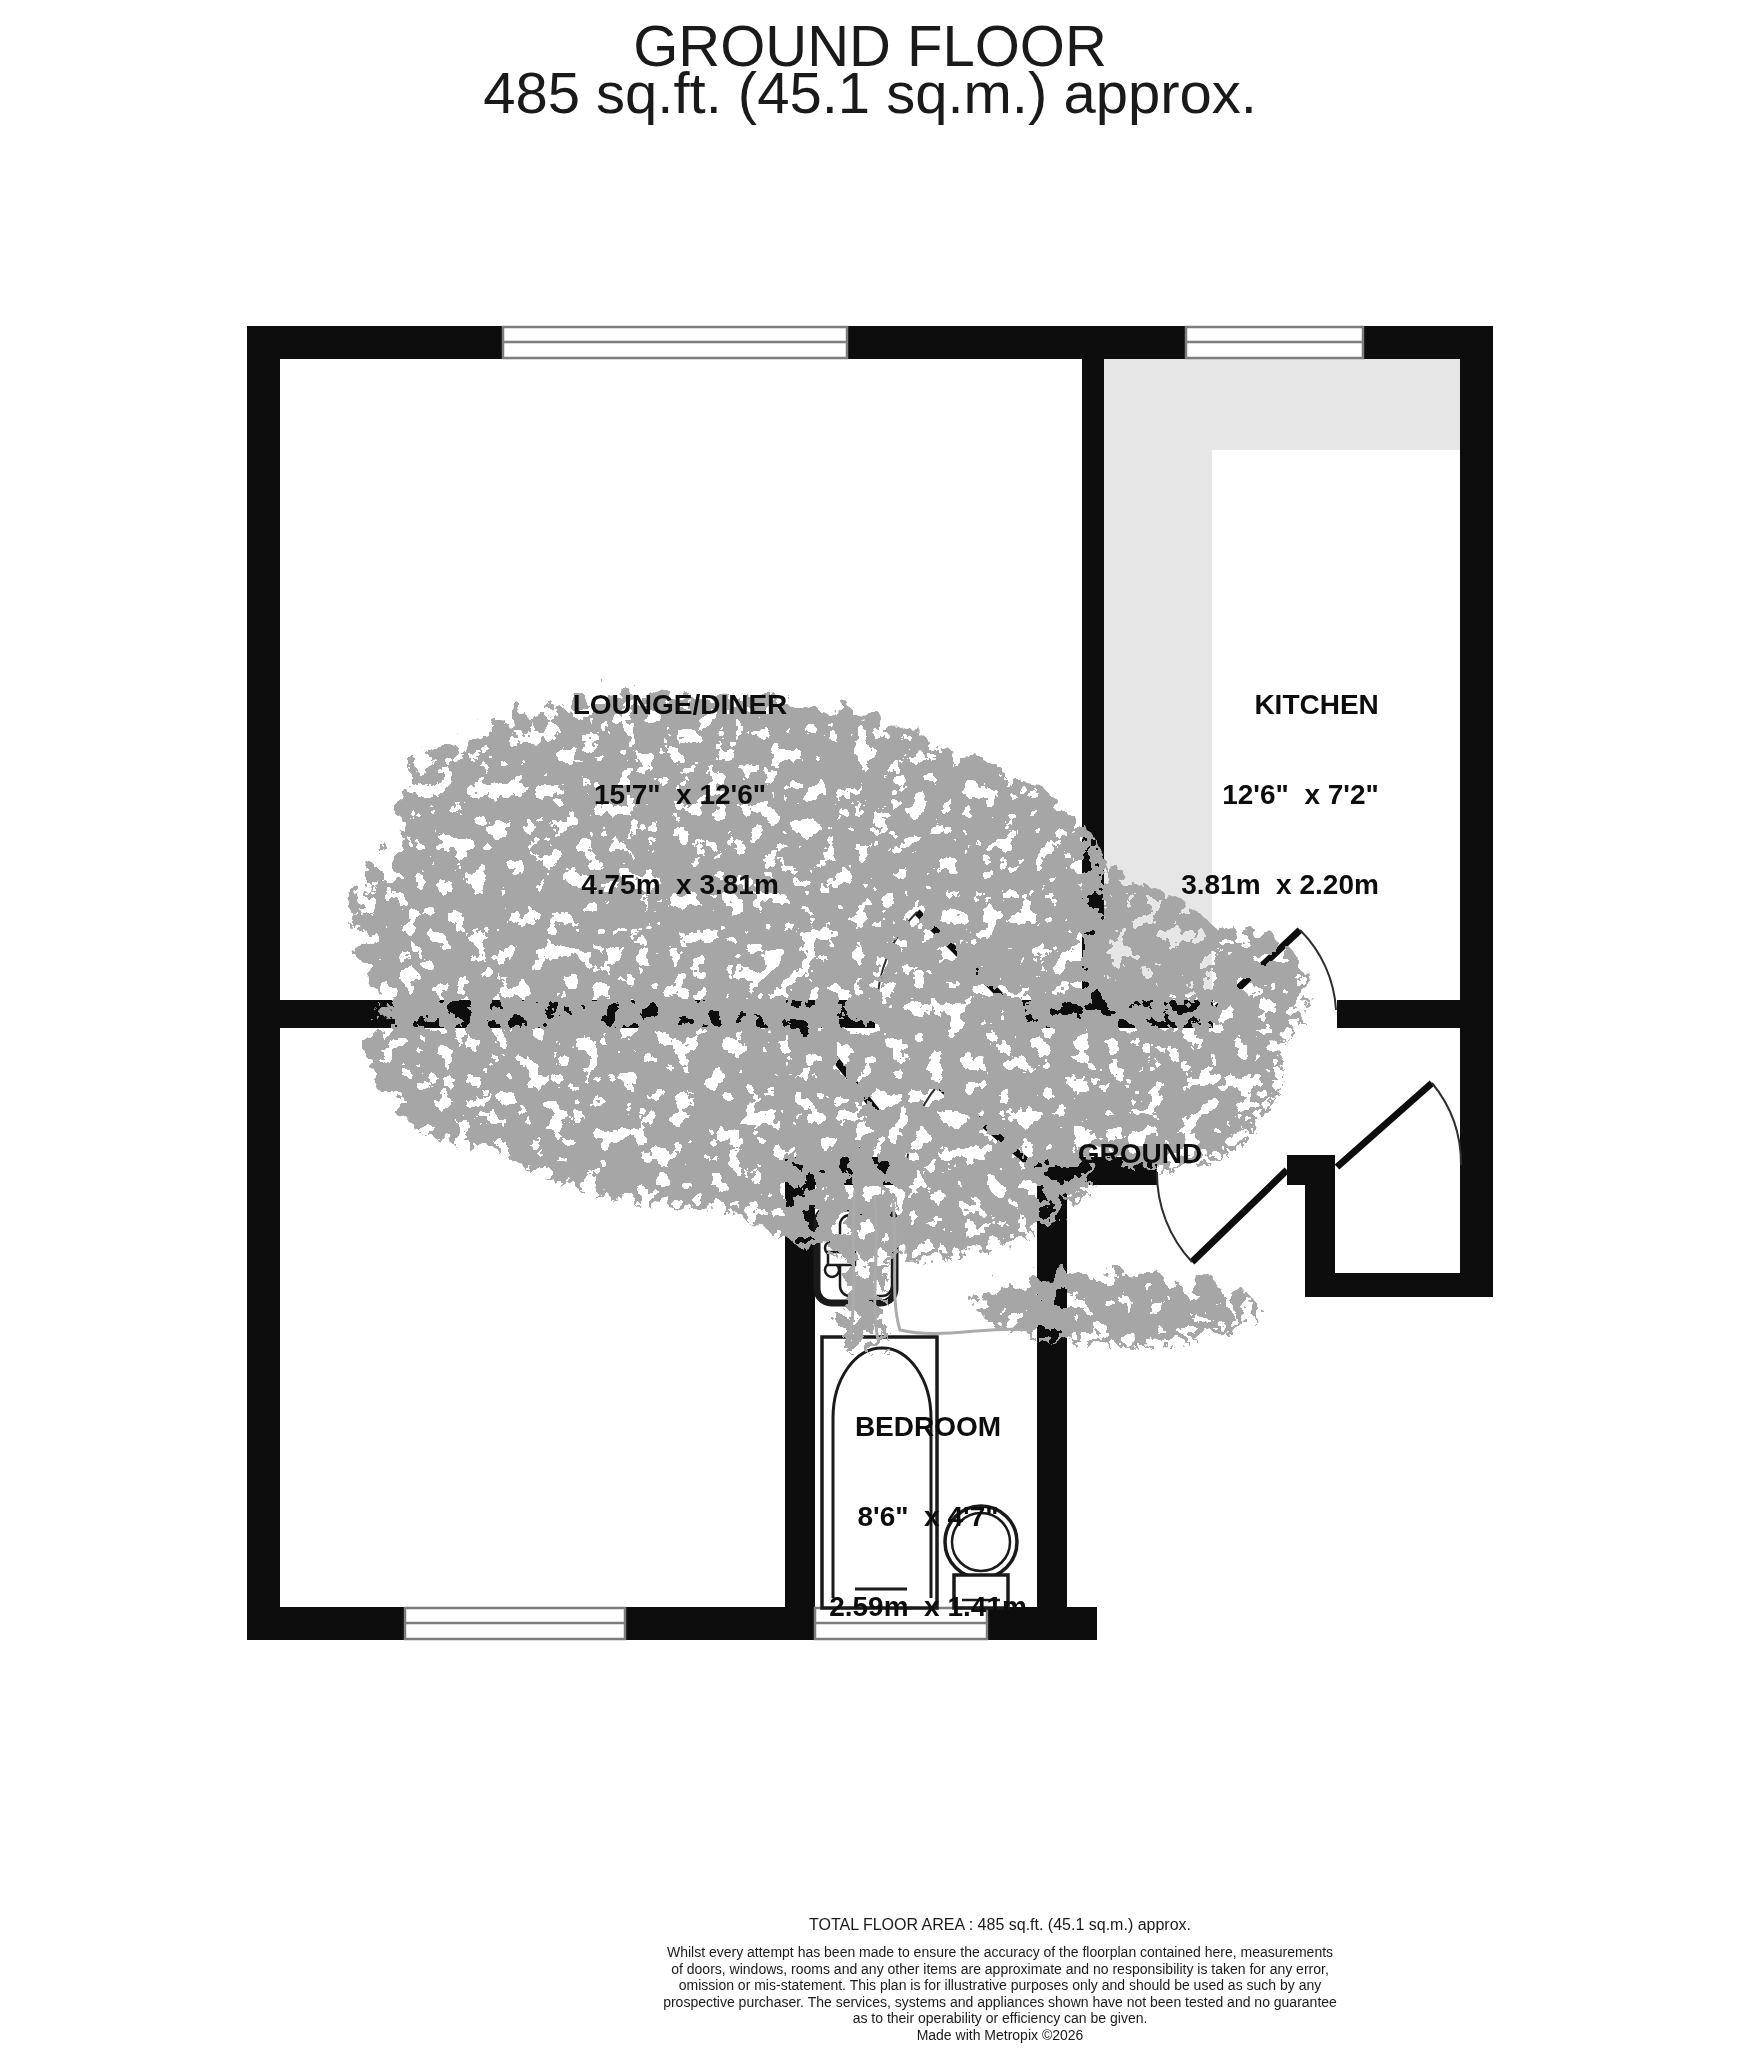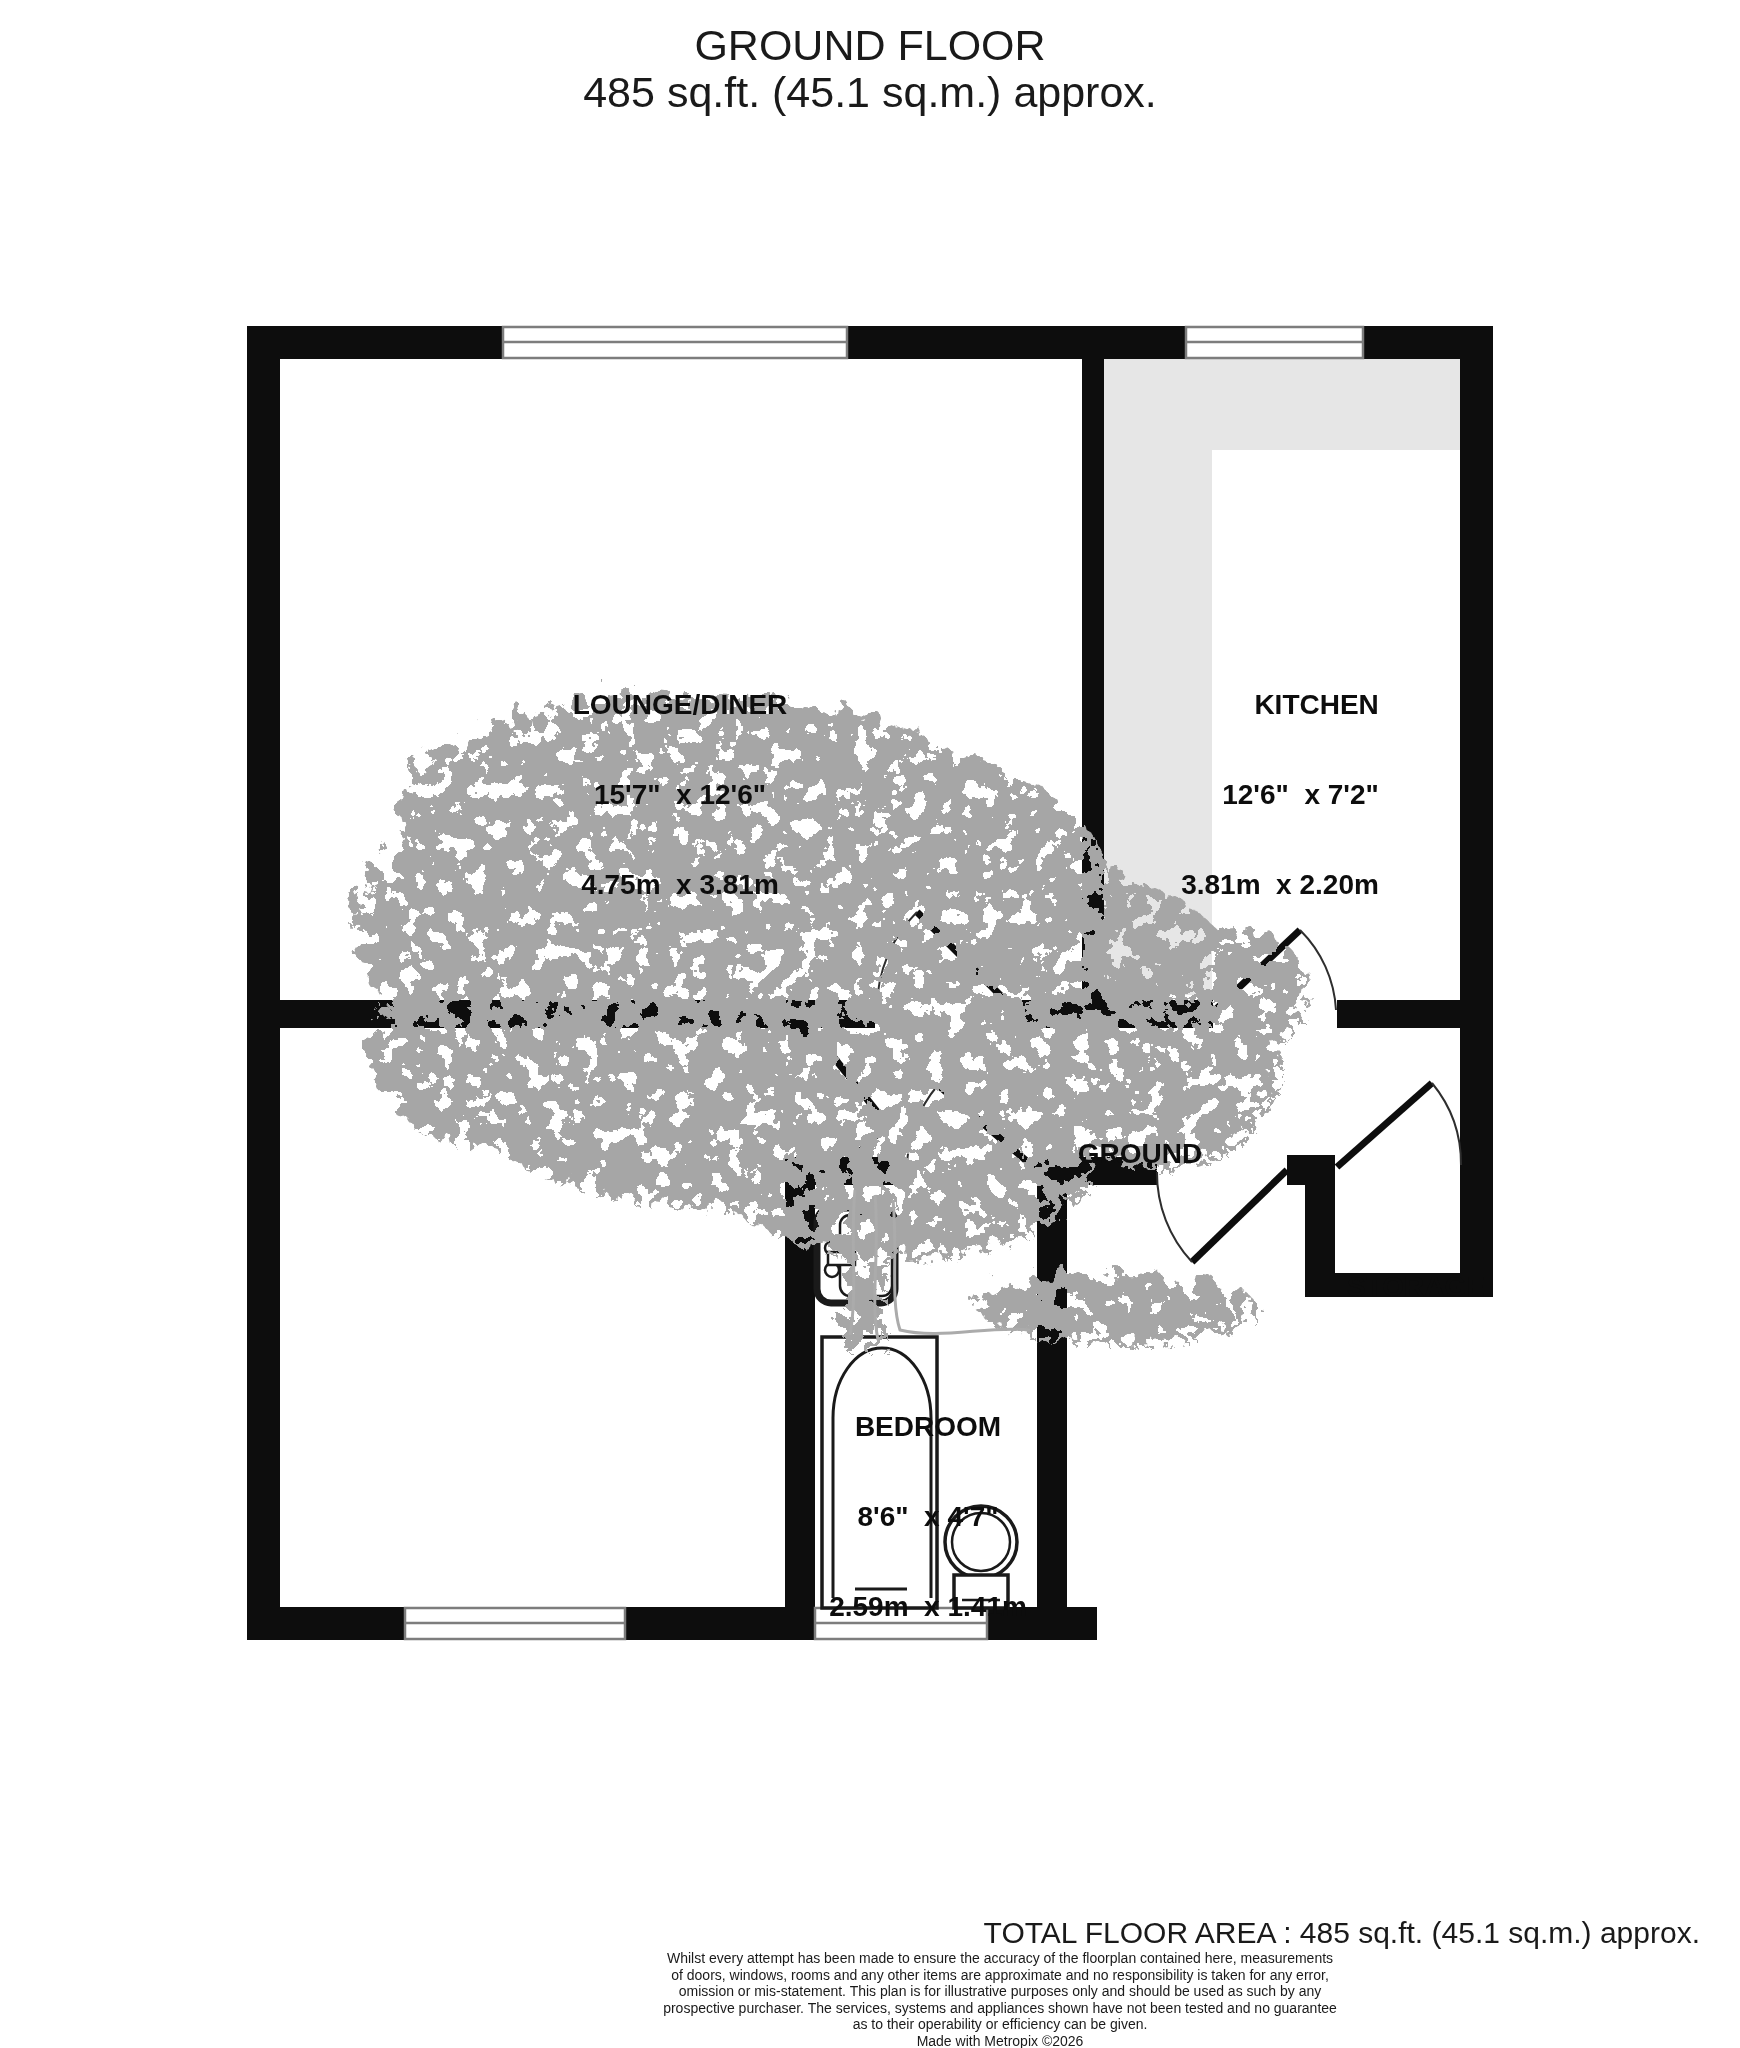--- a/index.html
+++ b/index.html
@@ -1,24 +1,24 @@
 <!DOCTYPE html>
 <html><head>
 <meta charset="utf-8">
 <style>
   html,body{margin:0;padding:0;background:#ffffff;}
   #page{position:relative;width:1740px;height:2048px;background:#ffffff;overflow:hidden;
         font-family:"Liberation Sans", sans-serif;color:#111;}
   #plan-svg{position:absolute;left:0;top:0;}
   .header{position:absolute;left:0;top:22px;width:100%;text-align:center;
-          font-size:43px;line-height:47px;color:#1a1a1a;}
+          font-size:58px;line-height:47px;color:#1a1a1a;}
   .room-label{position:absolute;transform:translateX(-50%);text-align:center;
           font-weight:bold;font-size:28px;line-height:30px;color:#0d0d0d;white-space:pre;}
   .footer{position:absolute;left:300px;top:1916px;width:1400px;text-align:center;color:#1a1a1a;}
-  .footer .total{font-size:30px;text-align:right;}
+  .footer .total{font-size:16px;margin-bottom:10px;}
   .footer .small{font-size:14px;line-height:16.5px;}
 </style>
 </head>
 <body>
 
 <div id="page">
 
   <svg id="plan-svg" width="1740" height="2048" viewBox="0 0 1740 2048">
     <defs>
       <filter id="mottle" x="-15%" y="-15%" width="130%" height="130%">

